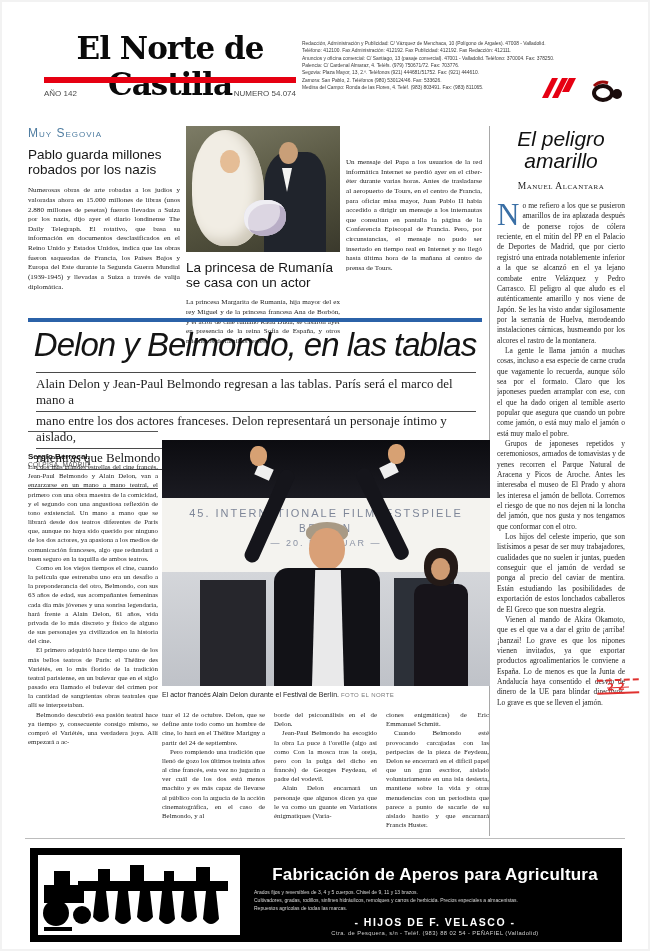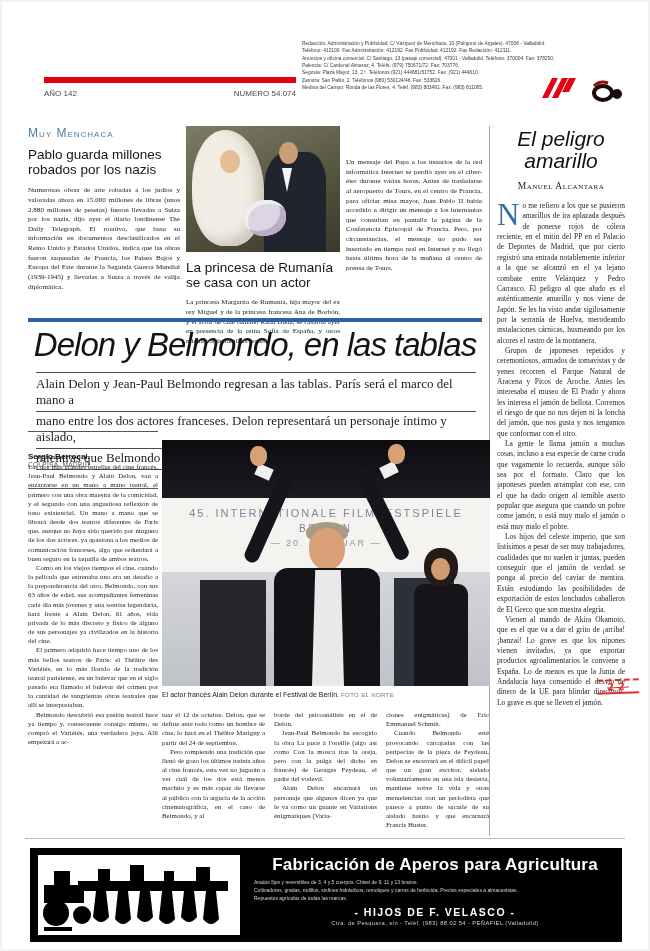--- a/index.html
+++ b/index.html
@@ -113,30 +113,31 @@
     border-top:2px dashed #e0312f;border-bottom:2px solid #e0312f;transform:rotate(-2deg);
     text-decoration:line-through;letter-spacing:4px;}
 
   .bottom-rule{left:25px;top:838px;width:600px;height:1px;background:#bcbcbc;}
 
   
   .ad{left:30px;top:848px;width:592px;height:94px;background:#000;color:#fff;}
   .ad-img{position:absolute;left:8px;top:7px;width:202px;height:80px;background:#fff;overflow:hidden;}
   .ad-right{position:absolute;left:224px;top:4px;width:362px;height:86px;text-align:center;
     font-family:"Liberation Sans",sans-serif;}
-  .ad-head{font-size:17px;font-weight:bold;letter-spacing:.2px;margin-top:3px;}
+  .ad-head{font-size:17px;font-weight:bold;letter-spacing:.2px;margin-top:13px;}
   .ad-lines{font-size:5px;line-height:1.55;color:#d8d8d8;text-align:left;margin-top:4px;}
   .ad-company{font-size:10.5px;font-weight:bold;letter-spacing:1.5px;margin-top:4px;}
   .ad-address{font-size:5.8px;color:#cfcfcf;margin-top:2px;letter-spacing:.4px;}
 </style>
 </head>
 <body>
 
 <div class="page">
 
+  <div class="abs mast-title">El Norte de Castilla</div>
   <div class="abs mast-rule"></div>
   <div class="abs mast-meta">
     <span>AÑO 142</span>
     <span>NUMERO 54.074</span>
   </div>
   <div class="abs contact">
     <div>Redacción, Administración y Publicidad: C/ Vázquez de Menchaca, 10 (Polígono de Argales). 47008 - Valladolid.</div>
     <div>Teléfono: 412100. Fax Administración: 412192. Fax Publicidad: 412192. Fax Redacción: 412111.</div>
     <div>Anuncios y oficina comercial: C/ Santiago, 13 (pasaje comercial). 47001 - Valladolid. Teléfono: 370004. Fax: 378250.</div>
     <div>Palencia: C/ Cardenal Almaraz, 4. Teléfs. (979) 750671/72. Fax: 703776.</div>
@@ -153,21 +154,21 @@
   </div>
   <div class="abs logo-eye">
     <svg width="34" height="24" viewBox="0 0 34 24">
       <path d="M4 8 Q10 2 18 5" stroke="#9b0b0b" stroke-width="3" fill="none"></path>
       <ellipse cx="13" cy="15" rx="9" ry="7" fill="none" stroke="#1a0c0c" stroke-width="4"></ellipse>
       <circle cx="27" cy="16" r="5" fill="#1a0c0c"></circle>
     </svg>
   </div>
 
   <div class="abs col-nazis">
-    <div class="kicker">Muy Menchaca</div>
+    <div class="kicker">Muy Segovia</div>
     <div class="headline" style="margin-top:7px;">Pablo guarda millones robados por los nazis</div>
     <div class="body-txt" style="margin-top:9px;">
       <p class="noindent">Numerosas obras de arte robadas a los judíos y valoradas ahora en 15.000 millones de libras (unos 2.880 millones de pesetas) fueron llevadas a Suiza por los nazis, dijo ayer el diario londinense The Daily Telegraph. El rotativo, que basa su información en documentos desclasificados en el Reino Unido y Estados Unidos, indica que las obras fueron saqueadas de Francia, los Países Bajos y Europa del Este durante la Segunda Guerra Mundial (1939-1945) y llevadas a Suiza a través de valija diplomática.</p>
     </div>
   </div>
 
   <div class="abs col-boda">
     <div class="photo-wedding">
       <div class="w-veil"></div>
       <div class="w-bride-face"></div>
@@ -188,22 +189,22 @@
     </div>
   </div>
 
   <div class="abs vrule"></div>
 
   <div class="abs opinion">
     <div class="op-head">El peligro amarillo</div>
     <div class="op-byline">Manuel Alcantara</div>
     <div class="op-body">
       <p class="first"><span class="dropcap">N</span><span>o me refiero a los que se pusieron amarillos de ira aplazada después de ponerse rojos de cólera reciente, en el mitin del PP en el Palacio de Deportes de Madrid, que por cierto registró una entrada notablemente inferior a la que se alcanzó en el ya lejano combate entre Velázquez y Pedro Carrasco. El peligro al que aludo es el auténticamente amarillo y nos viene de Japón. Se les ha visto andar sigilosamente por la serranía de Huelva, merodeando instalaciones cárnicas, husmeando por los alcores el rastro de la montanera.</span></p>
+      <p>La gente le llama jamón a muchas cosas, incluso a esa especie de carne cruda que vagamente lo recuerda, aunque sólo sea por el formato. Claro que los japoneses pueden arramplar con ese, con el que ha dado origen al temible aserto popular que asegura que cuando un pobre come jamón, o está muy malo el jamón o está muy malo el pobre.</p>
       <p>Grupos de japoneses repetidos y ceremoniosos, armados de tomavistas y de yenes recorren el Parque Natural de Aracena y Picos de Aroche. Antes les interesaba el museo de El Prado y ahora les interesa el jamón de bellota. Corremos el riesgo de que no nos dejen ni la loncha del jamón, que nos gusta y nos tengamos que conformar con el otro.</p>
-      <p>La gente le llama jamón a muchas cosas, incluso a esa especie de carne cruda que vagamente lo recuerda, aunque sólo sea por el formato. Claro que los japoneses pueden arramplar con ese, con el que ha dado origen al temible aserto popular que asegura que cuando un pobre come jamón, o está muy malo el jamón o está muy malo el pobre.</p>
       <p>Los hijos del celeste imperio, que son listísimos a pesar de ser muy trabajadores, cualidades que no suelen ir juntas, pueden conseguir que el jamón de verdad se ponga al precio del caviar de mentira. Están estudiando las posibilidades de exportación de estos lonchados caballeros de El Greco que son nuestra alegría.</p>
       <p>Vienen al mando de Akira Okamoto, que es el que va a dar el grito de ¡arriba! ¡banzai! Lo grave es que los nipones vienen invitados, ya que exportar productos agroalimentarios le conviene a España. Lo de menos es que la Junta de Andalucía haya consentido el desvío de dinero de la UE para blindar directivos. Lo grave es que se lleven el jamón.</p>
     </div>
   </div>
 
   <div class="abs blue-rule"></div>
   <div class="abs feat-head">Delon y Belmondo, en las tablas</div>
   <div class="abs standfirst">
     <div>Alain Delon y Jean-Paul Belmondo regresan a las tablas. París será el marco del mano a</div>
     <div>mano entre los dos actores franceses. Delon representará un personaje íntimo y aislado,</div>

